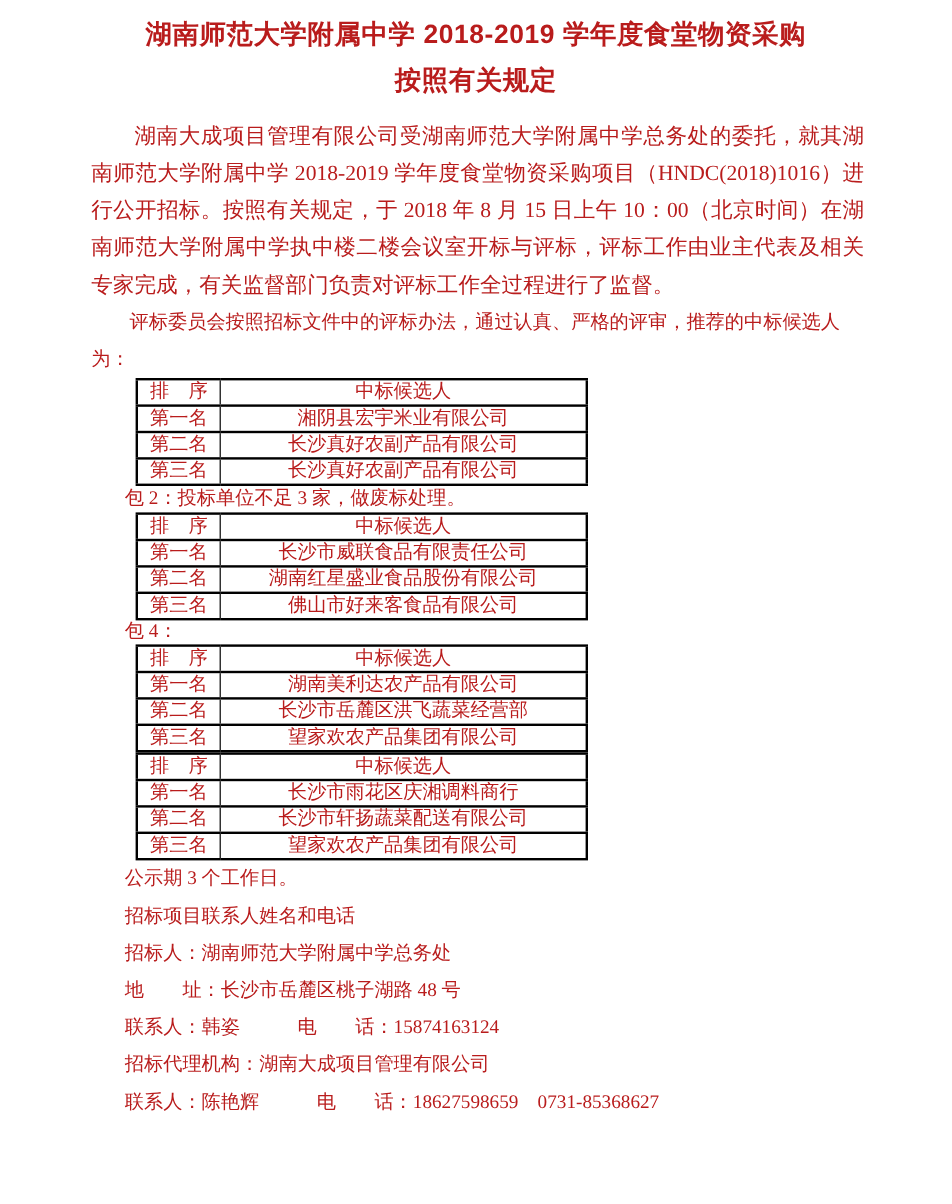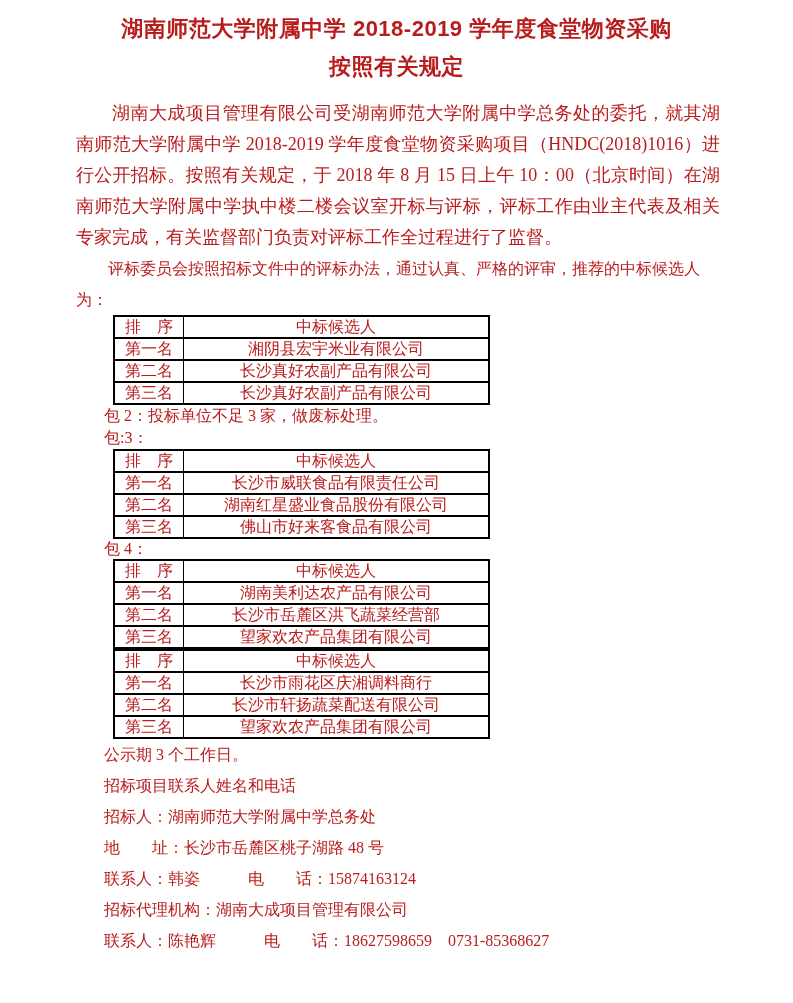--- a/index.html
+++ b/index.html
@@ -83,21 +83,20 @@
       </tr>
       <tr>
         <td class="col-rank">第三名</td>
         <td>长沙真好农副产品有限公司</td>
       </tr>
     </tbody>
       </table>
 
     <div class="pkg-label lh22">包 2：投标单位不足 3 家，做废标处理。</div>
 
-    <div class="pkg-label lh22">包:3：</div>
     <table class="pkg-table">
       <tbody>
           <tr>
         <td class="col-rank">排　序</td>
         <td>中标候选人</td>
       </tr>
       <tr>
         <td class="col-rank">第一名</td>
         <td>长沙市威联食品有限责任公司</td>
       </tr>

